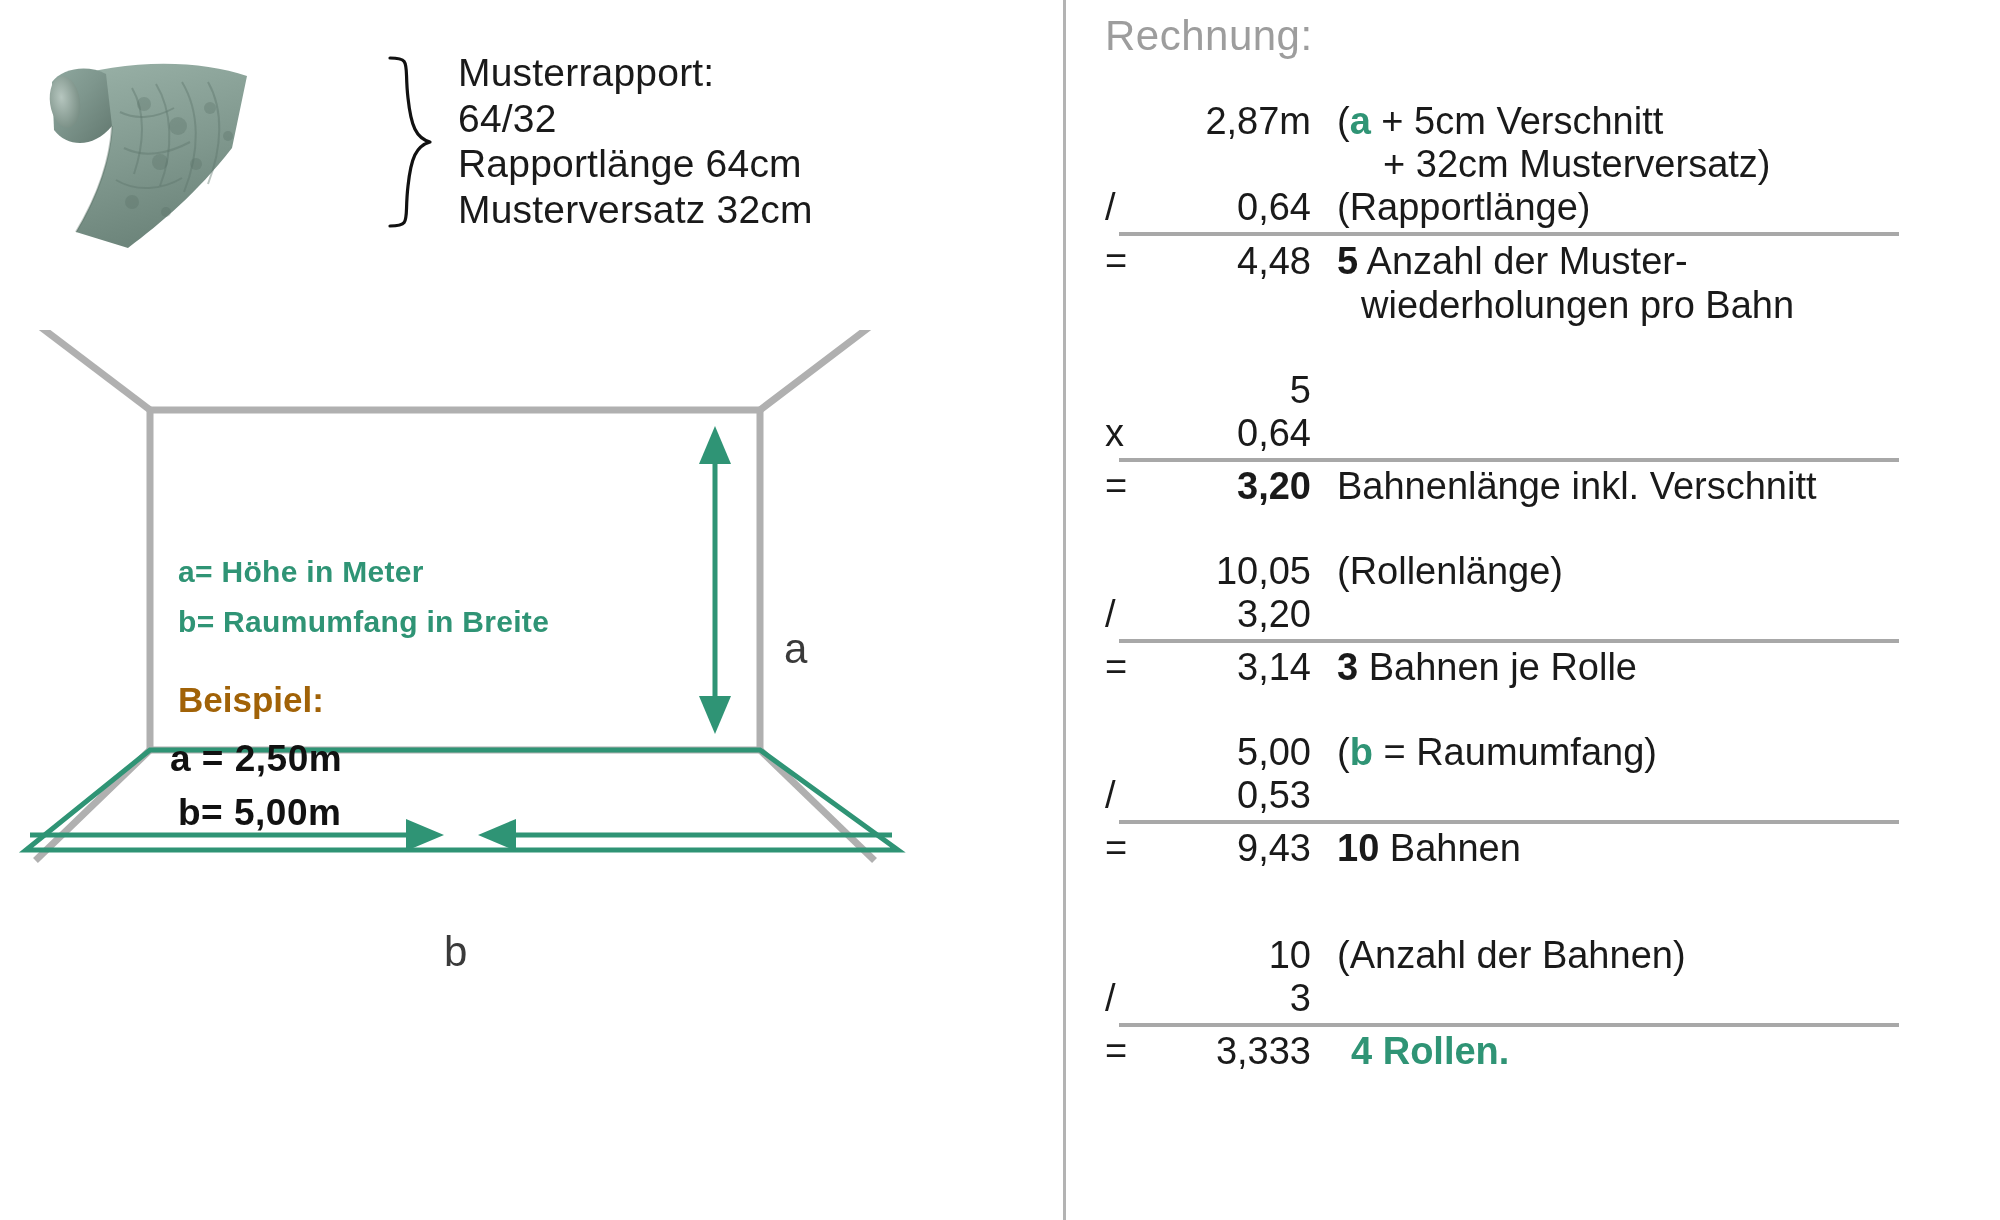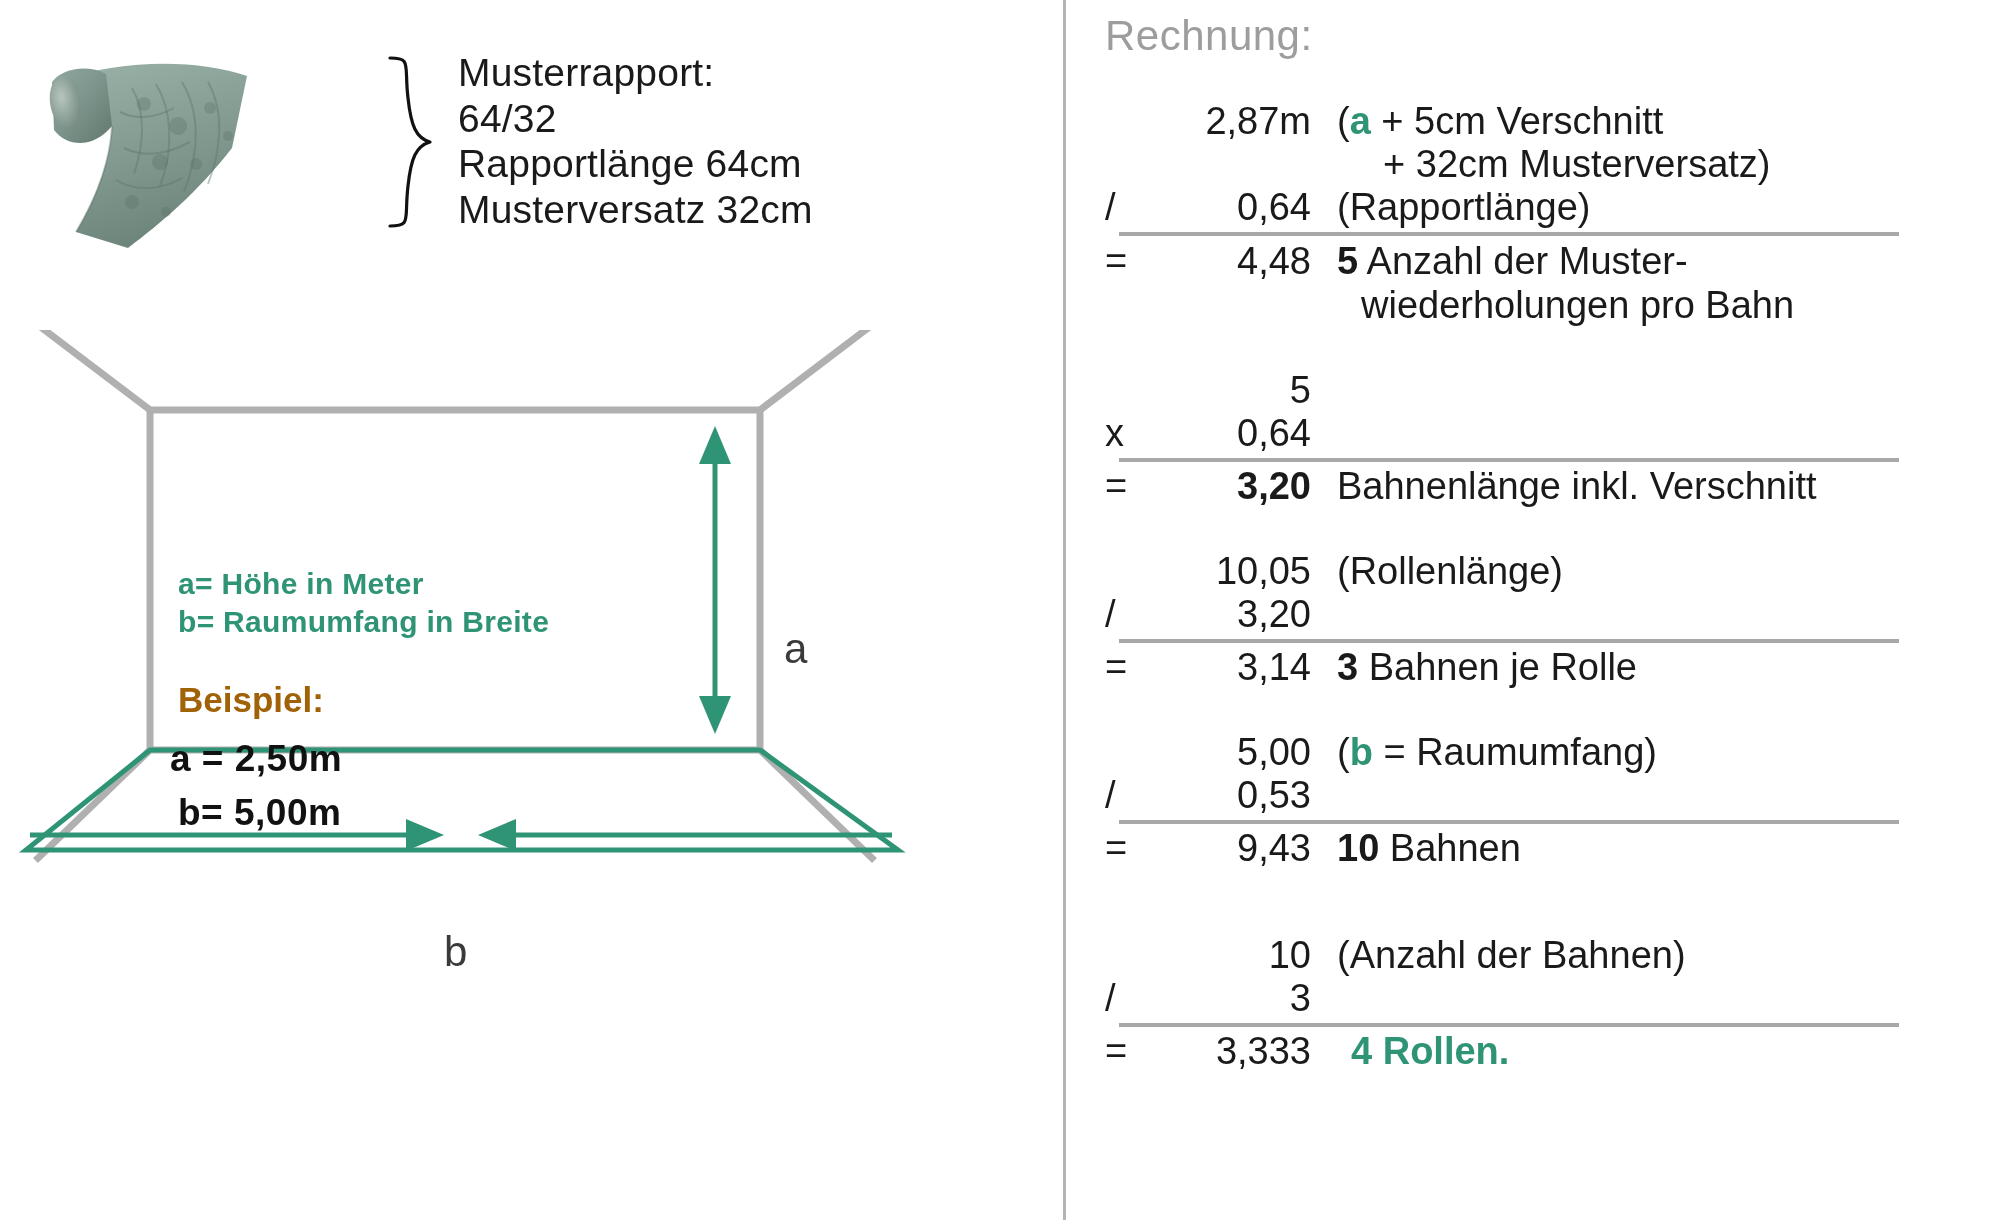--- a/index.html
+++ b/index.html
@@ -37,21 +37,21 @@
   .rapport-text div{white-space:nowrap;}
 
   
   .room{position:absolute;left:0px;top:330px;width:960px;height:700px;}
 
   .greenlbl{
     position:absolute;
     color:#2f9475;font-weight:bold;
     font-family:"Liberation Sans", sans-serif;
   }
-  #g-a{left:178px;top:555px;font-size:30px;letter-spacing:.3px;margin-top:12px;}
+  #g-a{left:178px;top:555px;font-size:30px;letter-spacing:.3px;}
   #g-b{left:178px;top:605px;font-size:30px;letter-spacing:.3px;}
 
   #beispiel{
     position:absolute;left:178px;top:680px;
     font-size:35px;color:#a16207;font-weight:700;
     font-family:"Liberation Sans", sans-serif;
   }
   #ex-a{
     position:absolute;left:170px;top:738px;
     font-size:37px;color:#111;font-weight:bold;letter-spacing:.5px;

